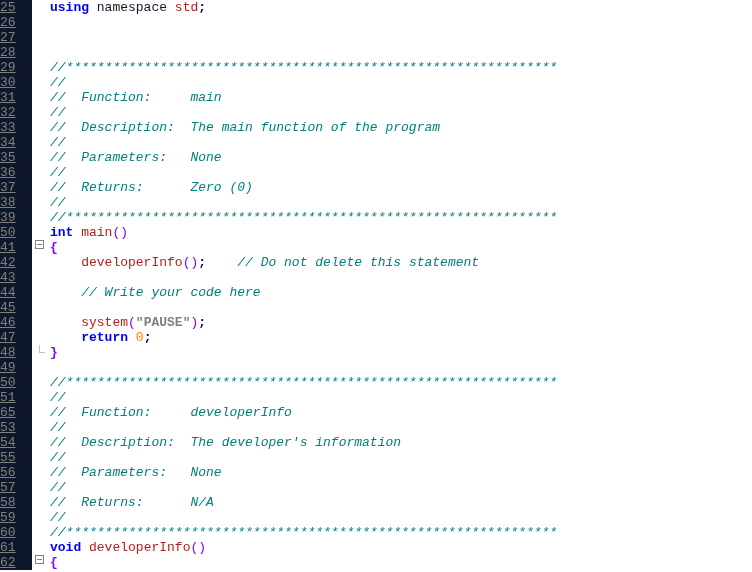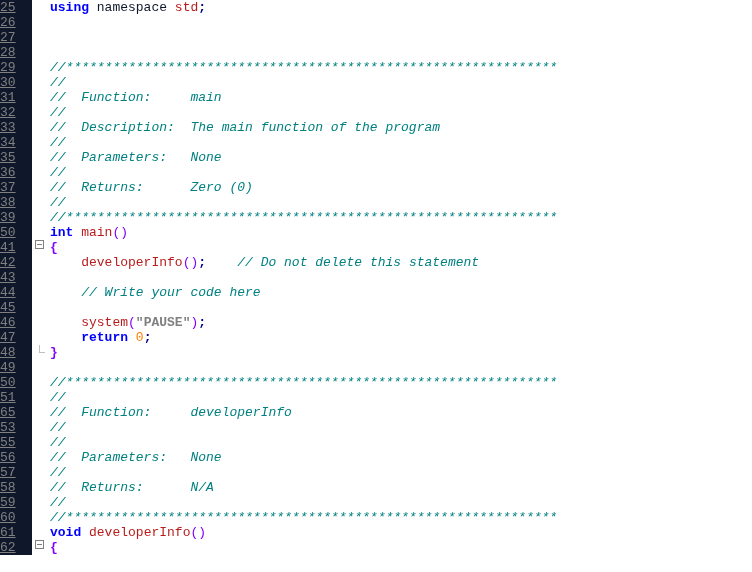--- a/index.html
+++ b/index.html
@@ -53,20 +53,21 @@
     <div class="line"><div class="gutter">44</div><div class="fold"><div class="fold-line"></div></div><div class="code"><span class="ident">    </span><span class="comment">// Write your code here</span></div></div>
     <div class="line"><div class="gutter">45</div><div class="fold"><div class="fold-line"></div></div><div class="code"></div></div>
     <div class="line"><div class="gutter">46</div><div class="fold"><div class="fold-line"></div></div><div class="code"><span class="ident">    system</span><span class="paren">(</span><span class="str">"PAUSE"</span><span class="paren">)</span><span class="punc">;</span></div></div>
     <div class="line"><div class="gutter">47</div><div class="fold"><div class="fold-line"></div></div><div class="code"><span class="ident">    </span><span class="kw">return</span><span class="ident"> </span><span class="num">0</span><span class="punc">;</span></div></div>
     <div class="line"><div class="gutter">48</div><div class="fold"><div class="fold-end"></div><div class="fold-end-h"></div></div><div class="code"><span class="brace">}</span></div></div>
     <div class="line"><div class="gutter">49</div><div class="fold"></div><div class="code"></div></div>
     <div class="line"><div class="gutter">50</div><div class="fold"></div><div class="code"><span class="comment">//***************************************************************</span></div></div>
     <div class="line"><div class="gutter">51</div><div class="fold"></div><div class="code"><span class="comment">//</span></div></div>
     <div class="line"><div class="gutter">65</div><div class="fold"></div><div class="code"><span class="comment">//  Function:     developerInfo</span></div></div>
     <div class="line"><div class="gutter">53</div><div class="fold"></div><div class="code"><span class="comment">//</span></div></div>
+    <div class="line"><div class="gutter">54</div><div class="fold"></div><div class="code"><span class="comment">//  Description:  The developer's information</span></div></div>
     <div class="line"><div class="gutter">55</div><div class="fold"></div><div class="code"><span class="comment">//</span></div></div>
     <div class="line"><div class="gutter">56</div><div class="fold"></div><div class="code"><span class="comment">//  Parameters:   None</span></div></div>
     <div class="line"><div class="gutter">57</div><div class="fold"></div><div class="code"><span class="comment">//</span></div></div>
     <div class="line"><div class="gutter">58</div><div class="fold"></div><div class="code"><span class="comment">//  Returns:      N/A</span></div></div>
     <div class="line"><div class="gutter">59</div><div class="fold"></div><div class="code"><span class="comment">//</span></div></div>
     <div class="line"><div class="gutter">60</div><div class="fold"></div><div class="code"><span class="comment">//***************************************************************</span></div></div>
     <div class="line"><div class="gutter">61</div><div class="fold"></div><div class="code"><span class="kw">void</span><span class="ident"> developerInfo</span><span class="paren">()</span></div></div>
     <div class="line"><div class="gutter">62</div><div class="fold"><svg width="9" height="9">
           <rect x="0.5" y="0.5" width="8" height="8" fill="#fff" stroke="#808080"></rect>
           <line x1="2" y1="4.5" x2="7" y2="4.5" stroke="#808080"></line>

